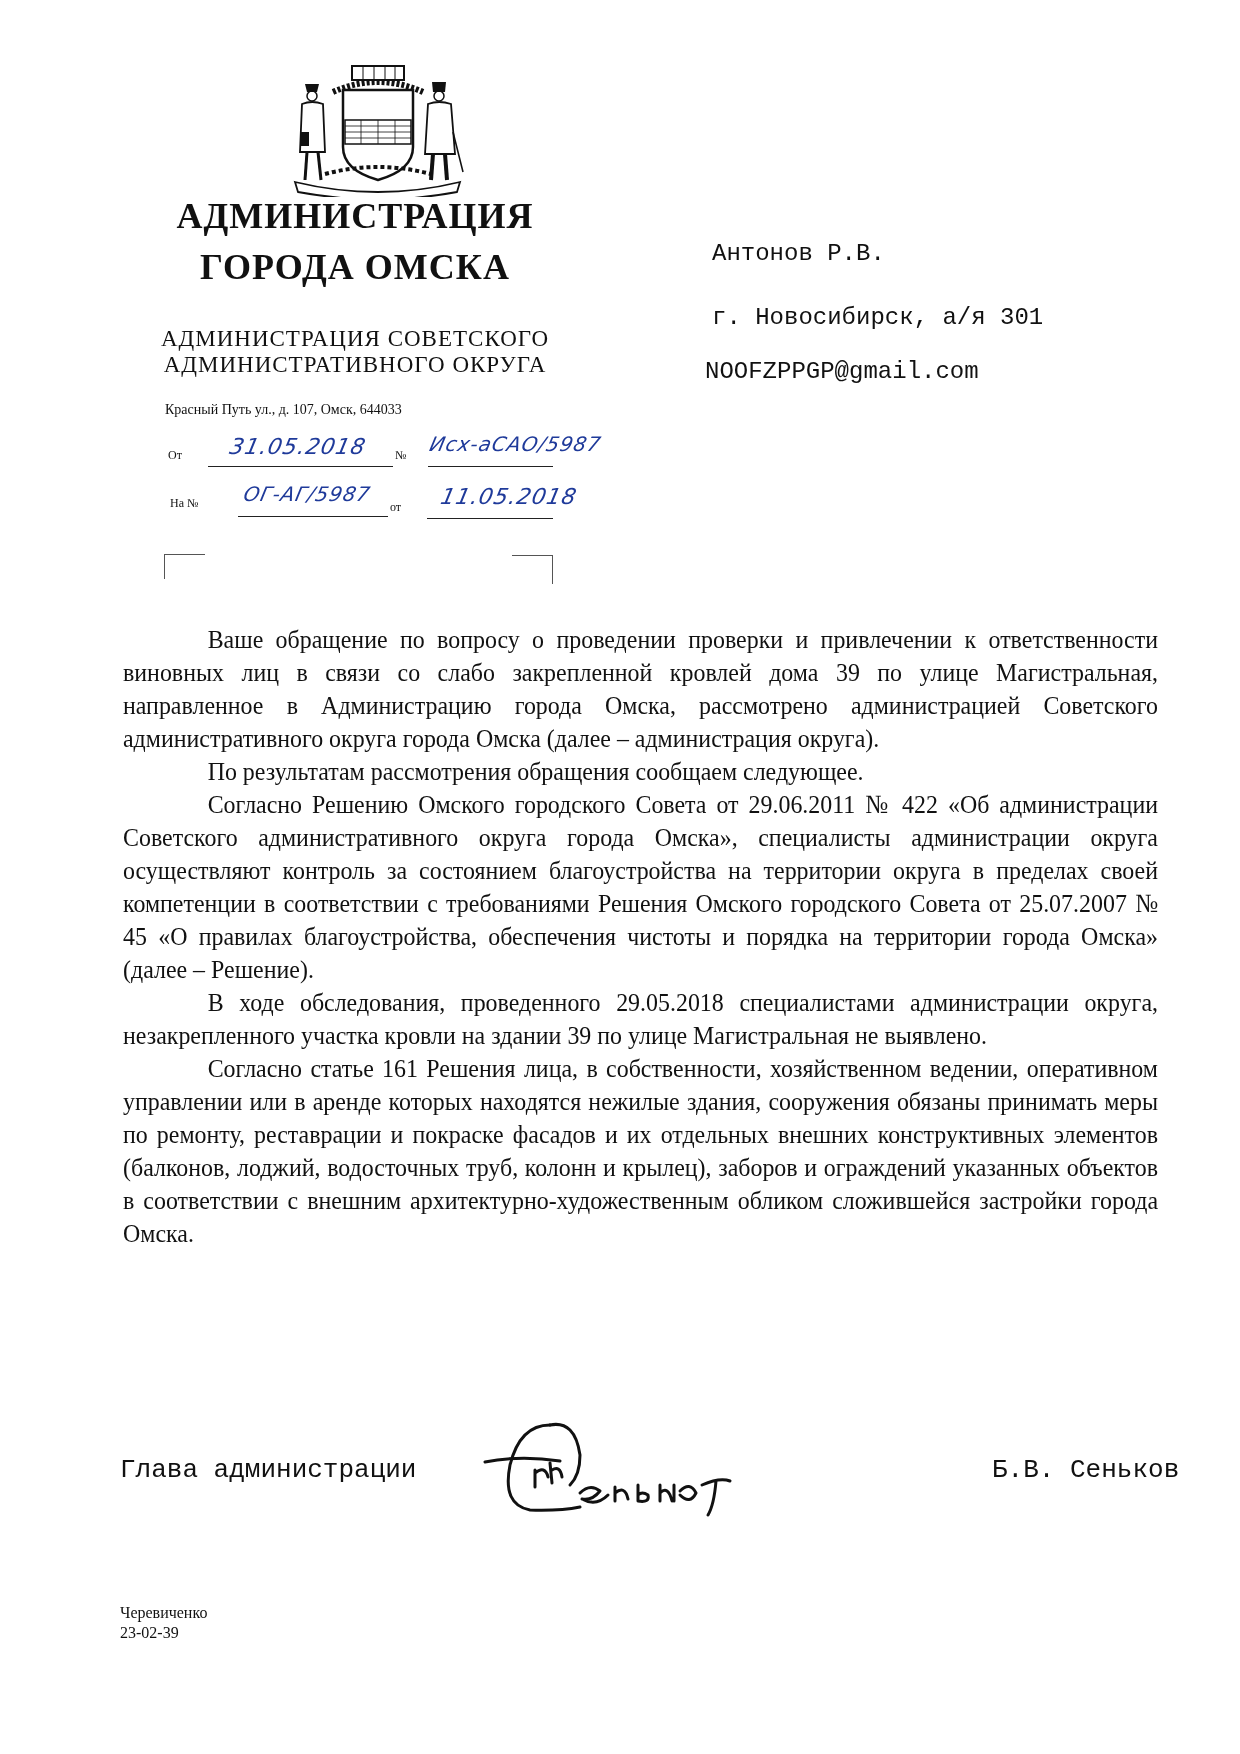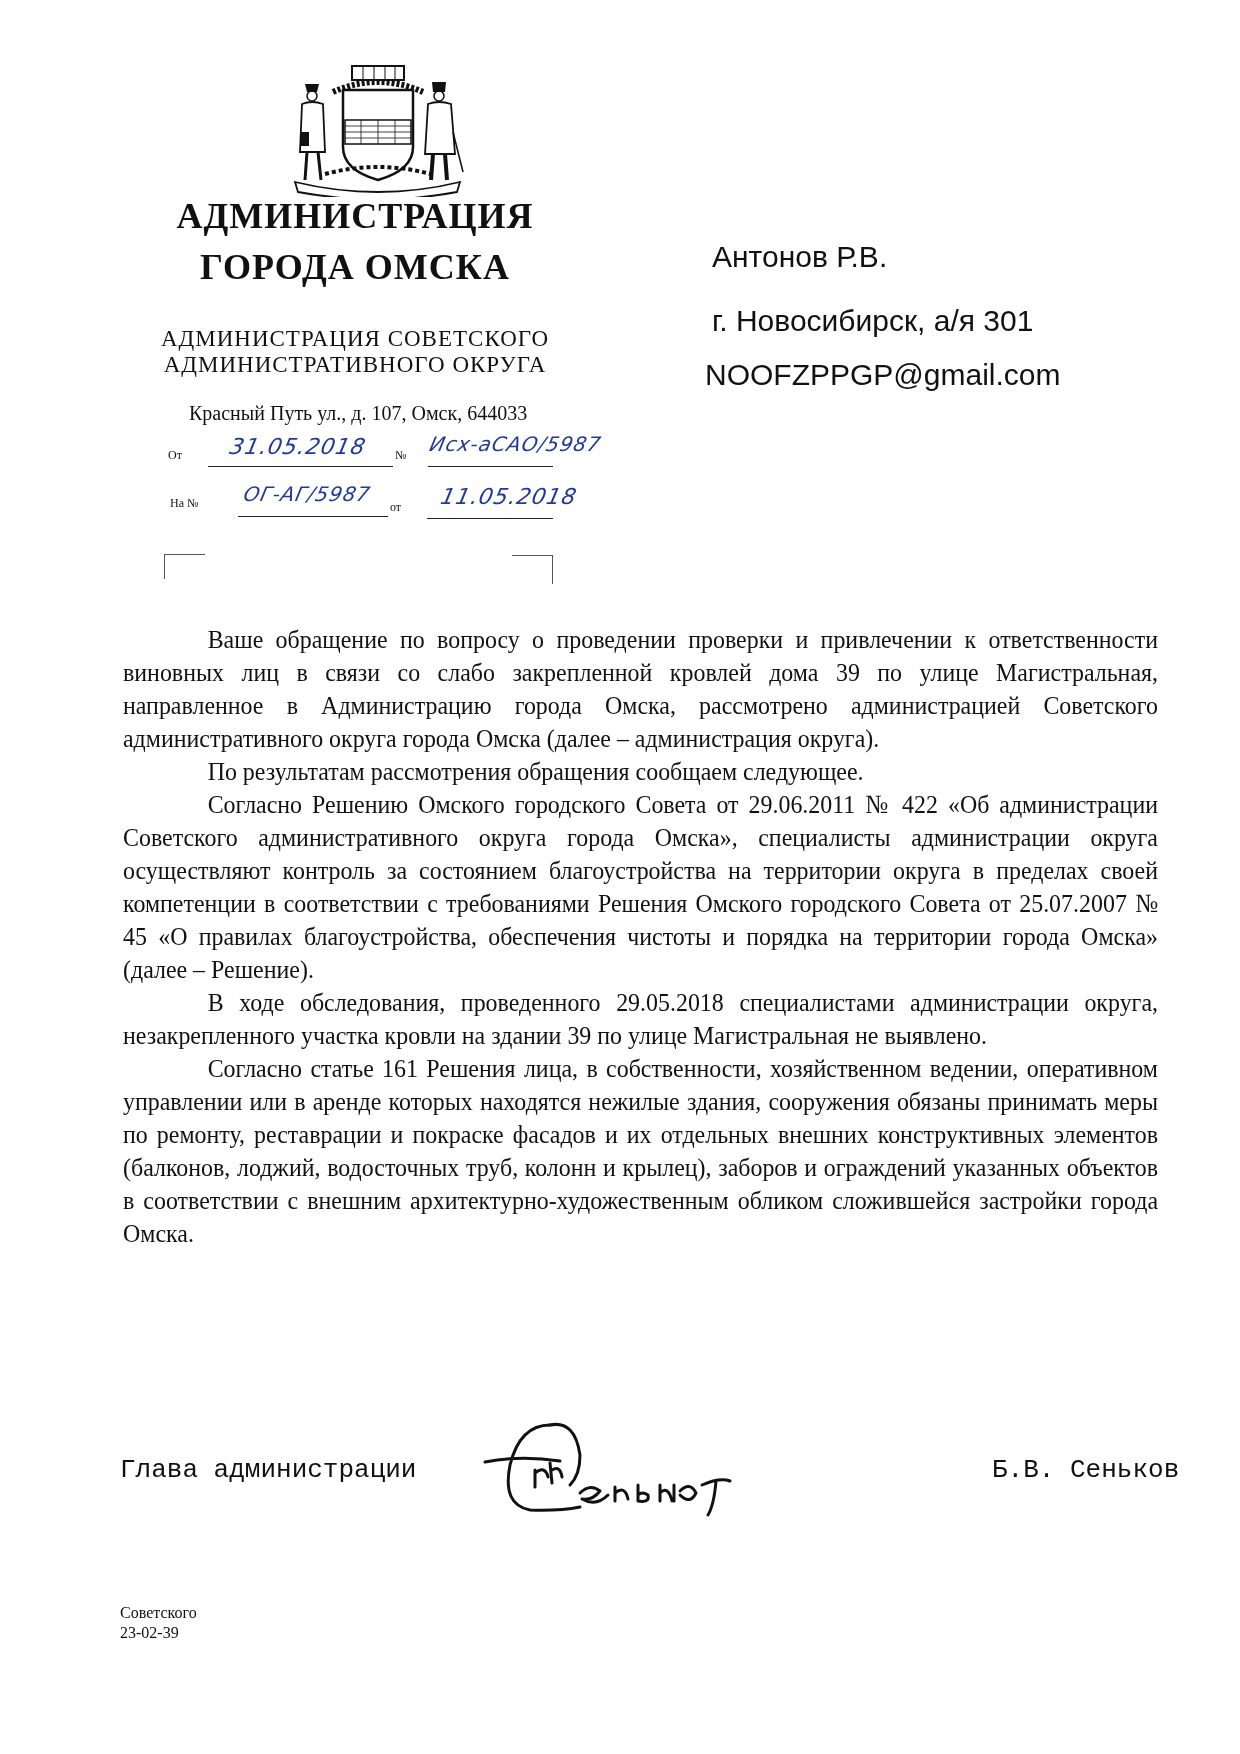--- a/index.html
+++ b/index.html
@@ -1,25 +1,25 @@
 <!DOCTYPE html>
 <html><head>
 <meta charset="utf-8">
 <style>
   html, body { margin:0; padding:0; background:#fff; }
   body { width:1240px; height:1754px; position:relative; overflow:hidden; color:#111; font-family:"Liberation Serif","DejaVu Serif",serif; }
   .abs { position:absolute; }
   #emblem { left:285px; top:62px; width:185px; height:135px; }
   .org-main { left:130px; width:450px; text-align:center; font-weight:bold; font-size:36px; letter-spacing:1px; line-height:40px; }
   .org-sub { left:130px; width:450px; text-align:center; font-weight:normal; font-size:23px; letter-spacing:1px; line-height:26px; }
-  .addr { left:165px; top:402px; font-size:20px;margin-left:24px; }
+  .addr { left:165px; top:402px; font-size:14px; }
   .field-label { font-size:12px; }
   .hand { color:#1f3a9a; font-family:"DejaVu Sans",sans-serif; font-style:italic; font-size:22px; letter-spacing:1px; transform:skewX(-12deg); }
   .uline { border-bottom:1.5px solid #222; height:28px; }
-  .recipient { left:712px; font-family:Liberation Sans, sans-serif; font-size:30px;text-align:center; }
+  .recipient { left:712px; font-family:Liberation Mono, monospace; font-size:24px;text-align:center; }
   .corner { border-color:#555; border-style:solid; }
   .body-text { left:123px; width:1035px; font-family:"Liberation Serif",serif; font-size:26px; line-height:33px; text-align:justify; transform:scaleX(0.92); transform-origin:left top; width:1125px; }
   .body-text p { margin:0; }
   .indent { text-indent:92px; }
   .sig-row { top:1455px; font-size:26px; font-family:Liberation Mono, monospace; }
   .footer { left:120px; font-size:16px; font-family:"Liberation Serif",serif; line-height:20px; }
 </style>
 </head>
 <body>
 
@@ -112,14 +112,14 @@
     <path d="M100 78 Q110 68 120 76 Q112 86 102 84 Q116 92 128 80"></path>
     <path d="M135 72 L135 86 M135 78 Q145 70 148 84"></path>
     <path d="M158 70 L158 86 Q170 88 168 80 Q162 76 158 80"></path>
     <path d="M180 70 L180 86 M180 78 Q188 70 192 86 M194 70 L194 86"></path>
     <path d="M200 76 Q210 66 216 78 Q210 90 200 80"></path>
     <path d="M222 70 Q240 62 250 66 M236 66 Q234 90 228 100"></path>
   </g>
 </svg>
 <div class="abs sig-row" style="left:992px;">Б.В. Сеньков</div>
 
-<div class="abs footer" style="top:1603px;">Советского</div>
+<div class="abs footer" style="top:1603px;">Черевиченко</div>
 <div class="abs footer" style="top:1623px;">23-02-39</div>
 
 </body></html>

